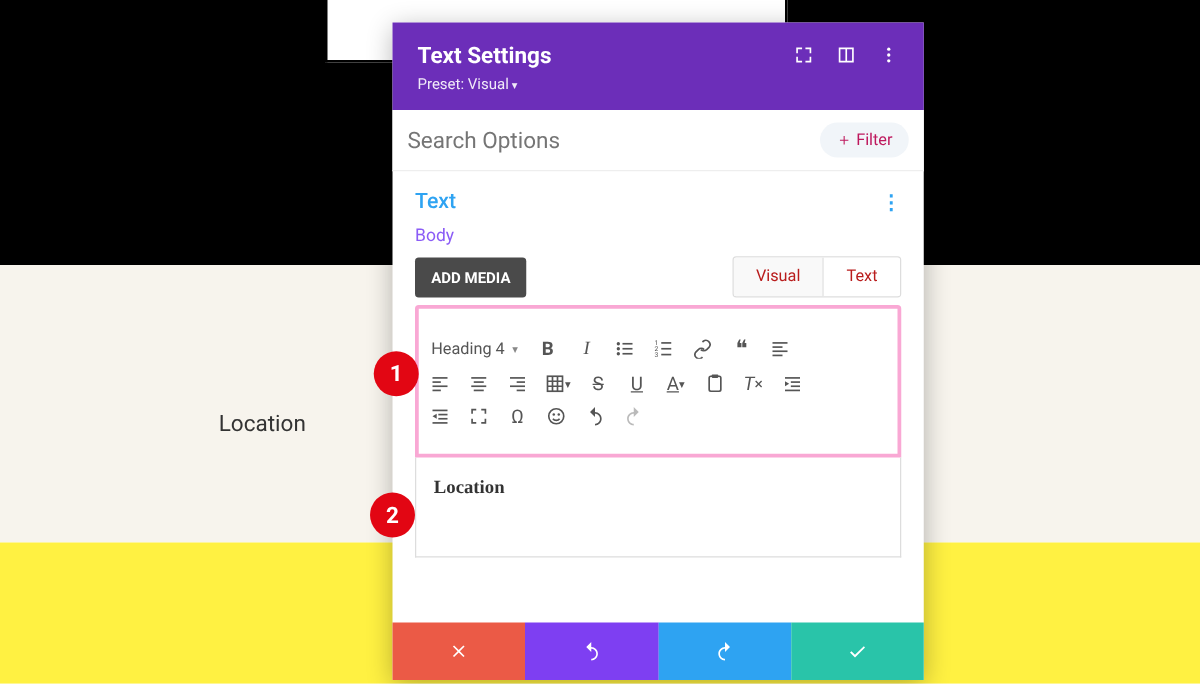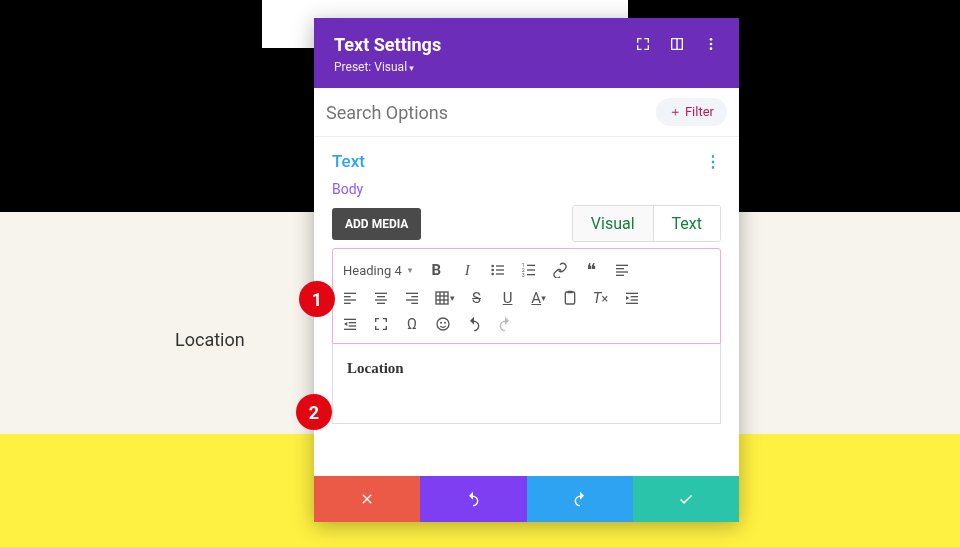--- a/index.html
+++ b/index.html
@@ -22,24 +22,24 @@
 .search-row{display:flex;align-items:center;justify-content:space-between;padding:10px 12px;background:#fff;border-bottom:1px solid #eee}
 .search-input{border:none;outline:none;font-size:18px;color:#999;width:60%}
 .filter-btn{background:#F1F5F9;border:none;padding:5px 13px;border-radius:14px;font-size:13px;color:#be185d;cursor:pointer}
 .section{padding:14px 18px 10px;display:flex;justify-content:space-between;align-items:center}
 .section-title{color:#2EA3F2;font-size:17px;font-weight:500}
 .section-menu{color:#2EA3F2;cursor:pointer;font-weight:bold}
 .body-label{padding:0 18px;font-size:14px;color:#8b5cf6;margin-bottom:8px}
 .media-row{padding:0 18px;display:flex;align-items:center;justify-content:space-between;margin-bottom:6px}
 .add-media{background:#4A4A4A;color:#fff;border:none;padding:9px 13px;font-size:12px;font-weight:700;border-radius:3px;cursor:pointer}
 .mode-tabs{display:flex;border:1px solid #ddd;border-radius:3px;overflow:hidden}
-.mode-tab{padding:8px 18px;font-size:16px;cursor:pointer;background:#fff;color:#15803d}
+.mode-tab{padding:8px 18px;font-size:13px;cursor:pointer;background:#fff;color:#b91c1c}
 .mode-tab:first-child{border-right:1px solid #ddd}
 .mode-tab.active{background:#f9f9f9}
-.toolbar{margin:0 18px;border:1px solid #f9a8d4;border-radius:3px 3px 0 0;padding:6px 8px}
+.toolbar{margin:0 18px;border:3px solid #f9a8d4;border-radius:3px 3px 0 0;padding:17px 8px}
 .tb-row{display:flex;align-items:center;gap:13px;padding:4px 0;flex-wrap:wrap}
 .format-sel{border:none;font-size:13px;color:#555;padding:2px;cursor:pointer;display:flex;align-items:center;gap:6px}
 .format-sel::after{content:"▾";font-size:9px;color:#888}
 .tb-btn{cursor:pointer;color:#555;font-size:15px;display:inline-flex;align-items:center;justify-content:center;min-width:18px}
 .editor{margin:0 18px;border:1px solid #ddd;border-top:none;padding:16px 14px;min-height:80px;font-family:Georgia,serif;font-size:15px;font-weight:700;color:#333}
 .spacer{height:52px}
 .actions{display:flex}
 .act-btn{flex:1;padding:15px;border:none;color:#fff;font-size:15px;cursor:pointer;display:flex;align-items:center;justify-content:center}
 .act-cancel{background:#EB5A46}
 .act-undo{background:#7E3FF2}

